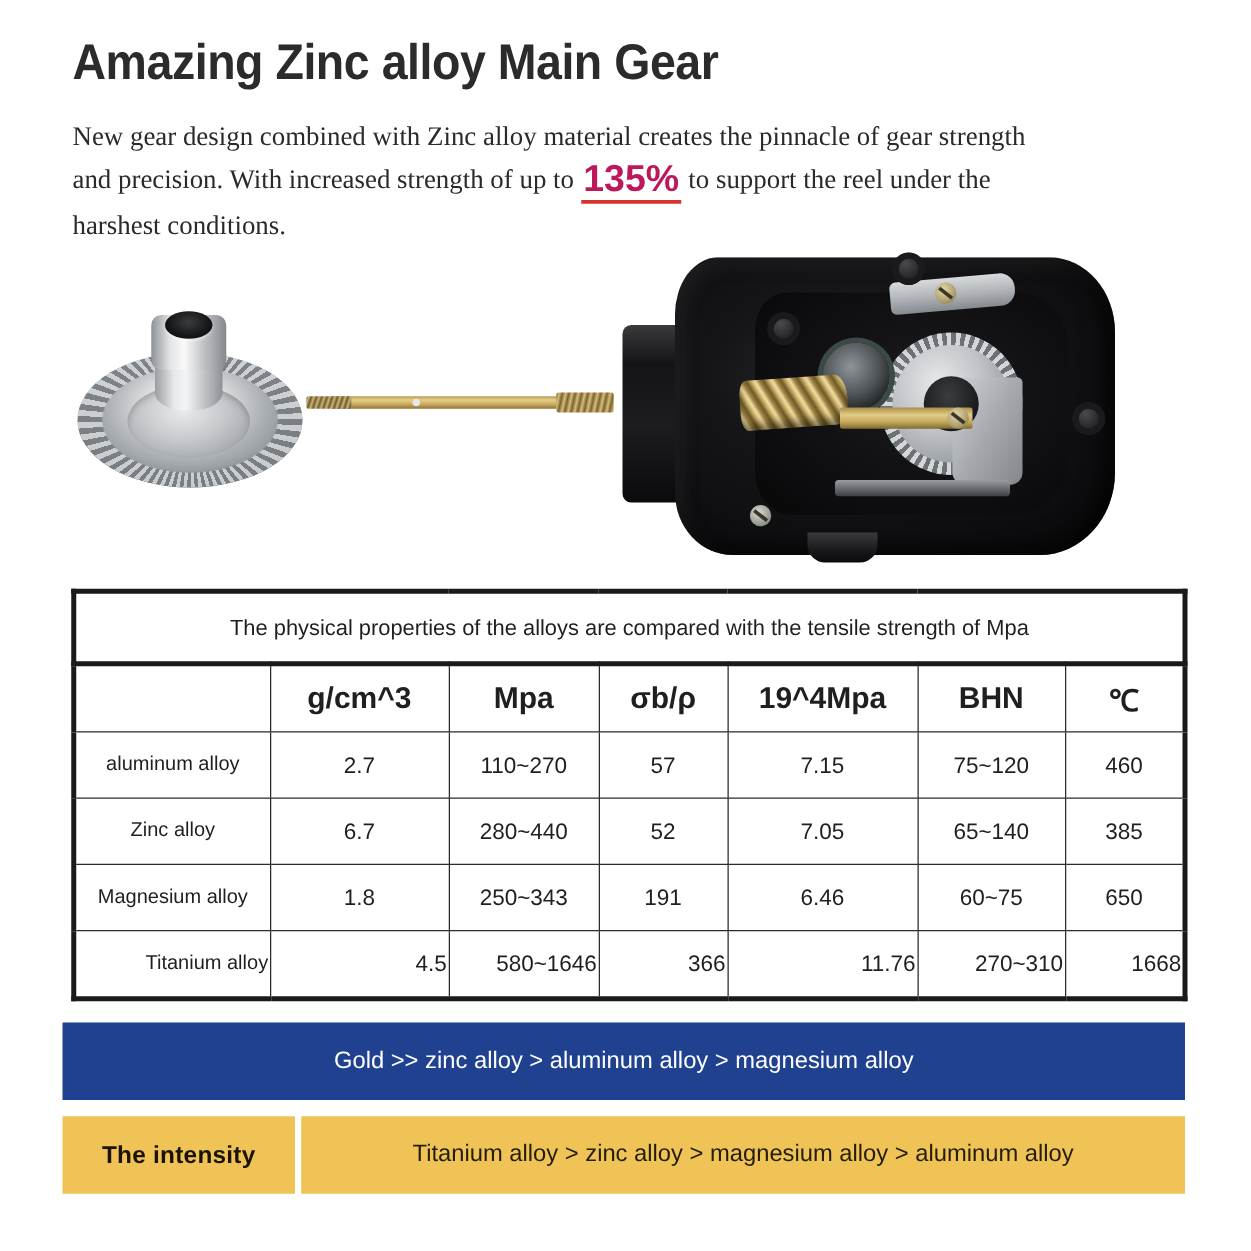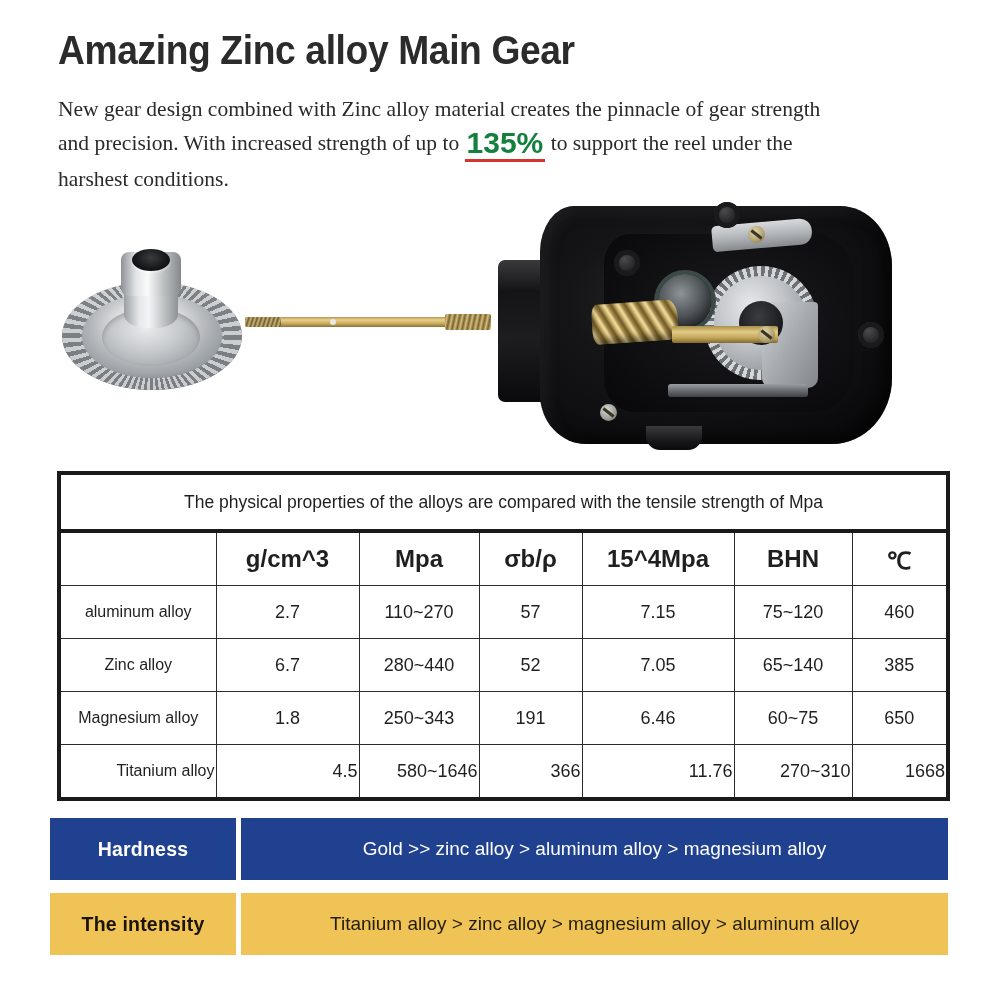--- a/index.html
+++ b/index.html
@@ -38,21 +38,21 @@
     width: 790px;
     font-family: "Liberation Serif", serif;
     font-size: 21.5px;
     line-height: 34px;
     color: #2a2a2a;
   }
   .intro .pct {
     font-family: "Liberation Sans", sans-serif;
     font-weight: bold;
     font-size: 30px;
-    color: #15803d;
+    color: #be185d;
     border-bottom: 3px solid #d5342c;
     padding: 0 2px 1px 2px;
     line-height: 1;
     display: inline-block;
     vertical-align: -3px;
   }
 
   
   .photo-band {
     position: absolute;
@@ -490,21 +490,21 @@
   </colgroup>
   <thead>
     <tr>
       <td class="caption-cell" colspan="7">The physical properties of the alloys are compared with the tensile strength of Mpa</td>
     </tr>
     <tr>
       <th class="corner"></th>
       <th>g/cm^3</th>
       <th>Mpa</th>
       <th>σb/ρ</th>
-      <th>15^4Mpa</th>
+      <th>19^4Mpa</th>
       <th>BHN</th>
       <th class="last">℃</th>
     </tr>
   </thead>
   <tbody>
     <tr>
       <td class="rowlabel">aluminum alloy</td>
       <td>2.7</td>
       <td>110~270</td>
       <td>57</td>
@@ -536,20 +536,19 @@
       <td>580~1646</td>
       <td>366</td>
       <td>11.76</td>
       <td>270~310</td>
       <td class="last">1668</td>
     </tr>
   </tbody>
 </table>
 
 <div class="rank-row blue">
-  <div class="rank-label">Hardness</div>
   <div class="rank-value">Gold  &gt;&gt;  zinc alloy  &gt;  aluminum alloy  &gt;  magnesium alloy</div>
 </div>
 
 <div class="rank-row gold">
   <div class="rank-label">The intensity</div>
   <div class="rank-value">Titanium alloy  &gt;  zinc alloy  &gt;  magnesium alloy  &gt;  aluminum alloy</div>
 </div>
 
 </body></html>

